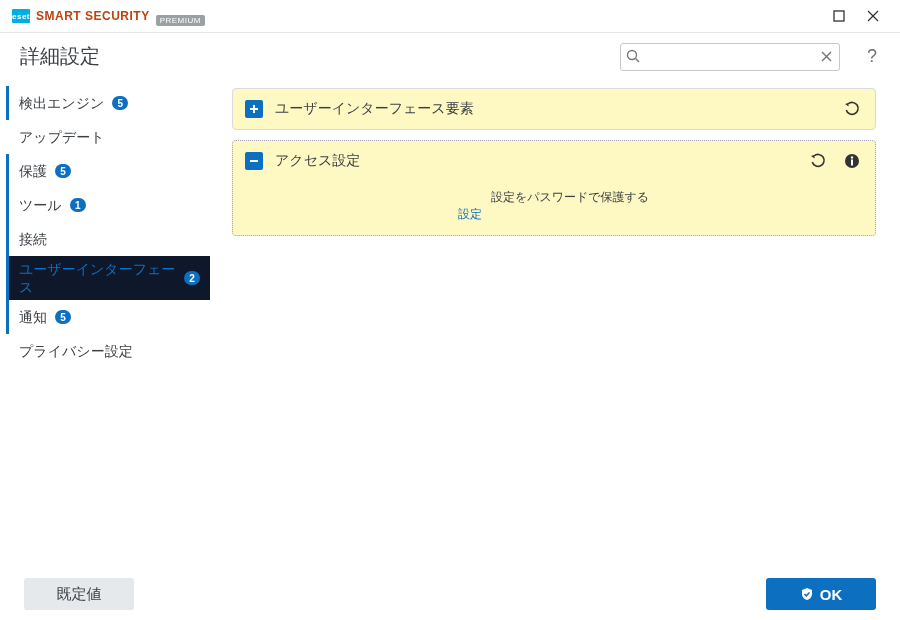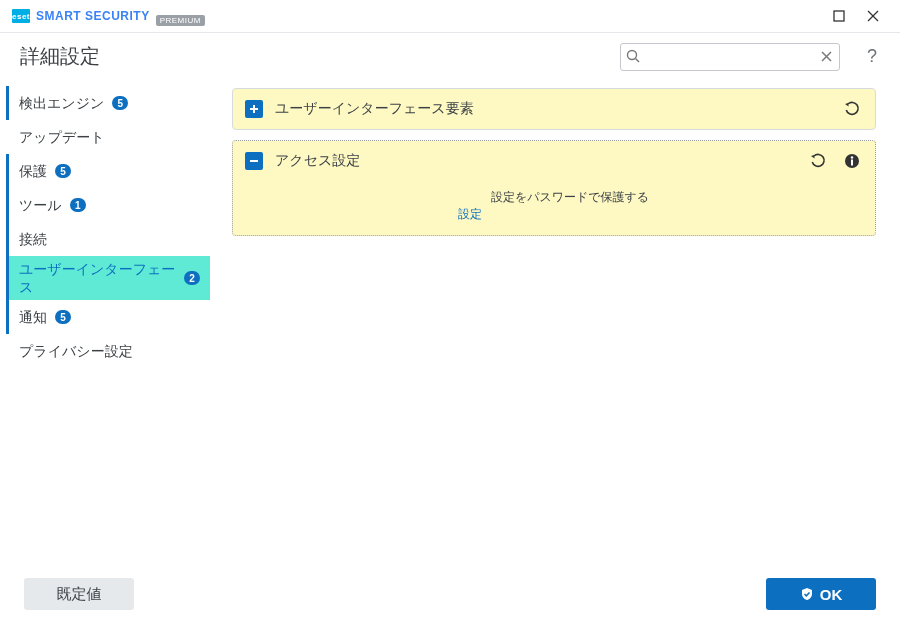--- a/index.html
+++ b/index.html
@@ -2,42 +2,42 @@
 <html><head>
 <meta charset="utf-8">
 <style>
   * { box-sizing: border-box; margin: 0; padding: 0; font-family: "Meiryo", "Yu Gothic", "Segoe UI", sans-serif; }
   body { width: 900px; height: 620px; background: #fff; overflow: hidden; position: relative; }
 
   
   .titlebar { height: 32px; display: flex; align-items: center; padding: 0 10px 0 12px; }
   .brand { display: flex; align-items: center; gap: 6px; font-size: 12px; color: #555; letter-spacing: .5px;}
   .brand-logo { width: 18px; height: 14px; background: #00aee6; border-radius: 1px; display:flex; align-items:center; justify-content:center; color:#fff; font-size:8px; font-weight:700;}
-  .brand strong { color:#3b82f6; font-weight:600; }
+  .brand strong { color:#c2410c; font-weight:600; }
   .brand-premium { font-size:8px; background:#9aa0a6; color:#fff; padding:1px 4px; border-radius:2px; letter-spacing:.5px;margin-top:8px;}
   .titlebar .spacer { flex:1; }
   .win-btn { width:34px; height:28px; display:flex; align-items:center; justify-content:center; cursor:pointer; }
   .win-btn svg { stroke:#333; }
 
   
   .header { height: 48px; border-top:1px solid #e5e7ea; display:flex; align-items:center; padding:0 16px 0 20px; gap:20px;}
   .page-title { font-size:20px; color:#3b3f44; font-weight:400; }
   .header .spacer { flex:1; }
   .search-wrap { position:relative; width:220px; }
   .search-input { width:100%; height:28px; border:1px solid #c4c8cc; border-radius:3px; padding:0 26px 0 26px; font-size:12px; outline:none; }
   .search-ic { position:absolute; left:6px; top:6px; }
   .search-clear { position:absolute; right:6px; top:6px; cursor:pointer; }
   .help-btn { width:24px; text-align:center; font-size:18px; color:#6b7075; cursor:pointer; }
 
   
   .body { display:flex; height: calc(620px - 32px - 48px - 52px); }
   .sidebar { width:216px; padding:6px 6px 0 6px; }
   .sidebar-item { display:flex; align-items:center; min-height:34px; padding:4px 10px 4px 10px; font-size:14px; color:#3c4145; cursor:pointer; border-left:3px solid transparent; line-height:1.3;}
   .sidebar-item .label { flex:0 1 auto; }
-  .sidebar-item.active { background:#5eead4; color:#0d6fbf; border-left-color:#0d6fbf; }
+  .sidebar-item.active { background:#0f172a; color:#0d6fbf; border-left-color:#0d6fbf; }
   .sidebar-item.hov { border-left-color:#0d6fbf; }
   .badge { background:#0d6fbf; color:#fff; font-size:10px; font-weight:700; min-width:16px; height:14px; border-radius:7px; padding:0 5px; display:inline-flex; align-items:center; justify-content:center; margin-left:8px;}
 
   .main { flex:1; padding:8px 24px 0 16px; }
 
   .panel { border:1px solid #d8dbde; border-radius:4px; margin-bottom:10px; background:#fef9c3;}
   .panel-hdr { display:flex; align-items:center; height:40px; padding:0 12px; cursor:pointer; gap:12px;}
   .panel-hdr .toggle-box { width:18px; height:18px; border:2px solid #0d6fbf; background:#0d6fbf; color:#fff; display:flex; align-items:center; justify-content:center; border-radius:2px; }
   .panel-hdr .toggle-box svg { display:block; }
   .panel-title { font-size:14px; color:#3c4145; flex:1; }

